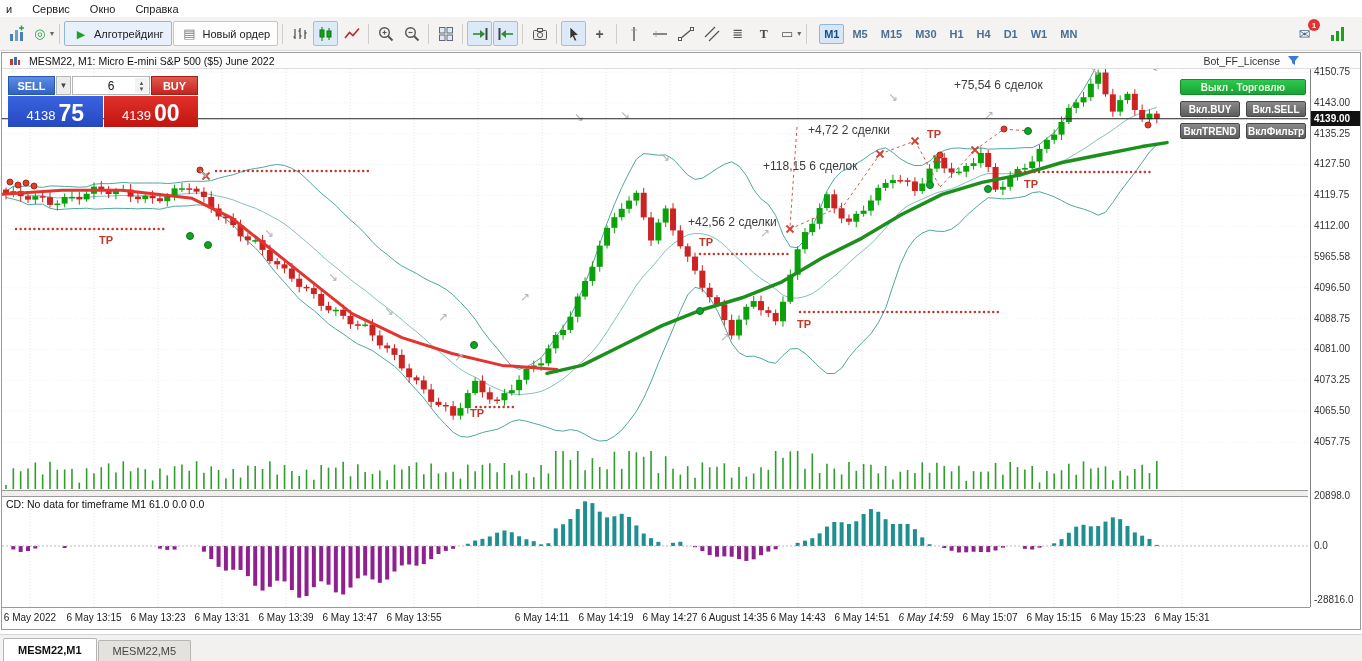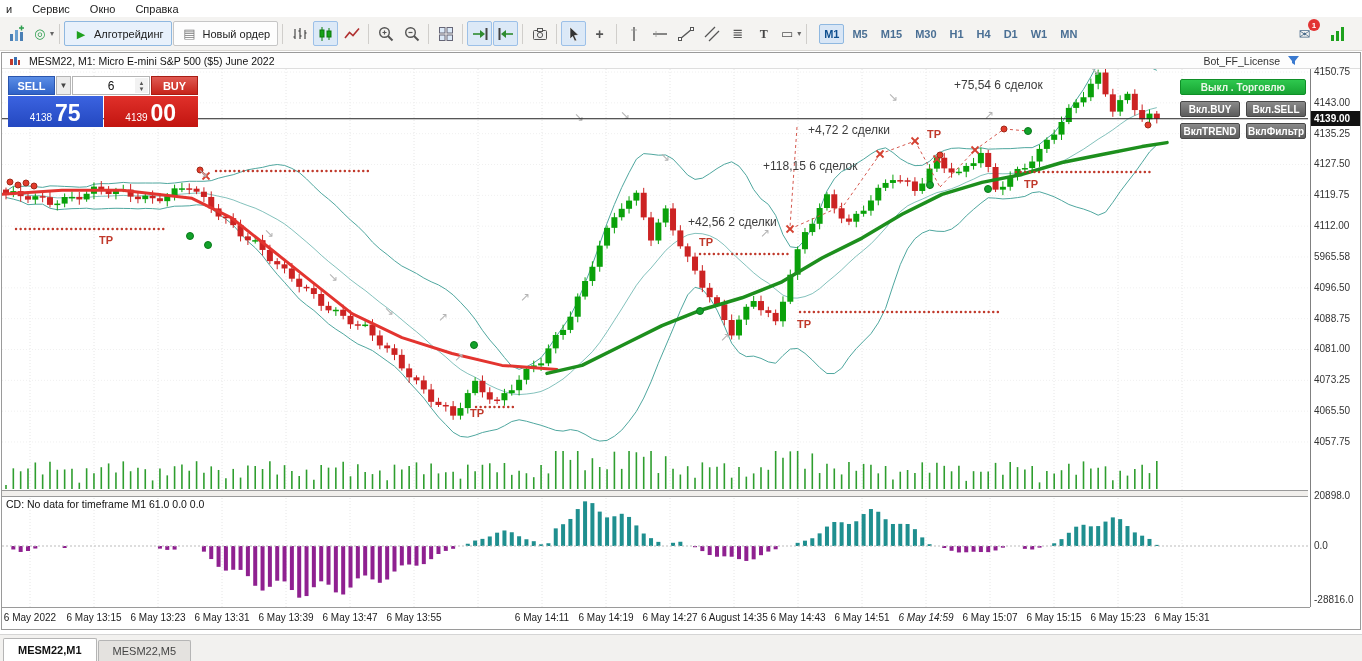--- a/index.html
+++ b/index.html
@@ -36,21 +36,21 @@
 .oc-row1{display:flex;height:19px;gap:1px}
 .oc-sell{width:47px;background:linear-gradient(#5b8ee6,#2f62c8);color:#fff;font-weight:bold;font-size:11px;display:flex;align-items:center;justify-content:center;border:1px solid #2a55ad}
 .oc-caret{width:15px;background:#ececec;border:1px solid #b5b5b5;display:flex;align-items:center;justify-content:center;font-size:8px;color:#444}
 .oc-qty{flex:1;background:#fff;border:1px solid #b5b5b5;display:flex;align-items:center;justify-content:center;position:relative;font-size:12px;color:#111}
 .oc-spin{position:absolute;right:1px;top:1px;bottom:1px;width:13px;display:flex;flex-direction:column;align-items:center;justify-content:center;font-size:6px;color:#555;background:#f2f2f2;line-height:6px}
 .oc-buy{width:47px;background:linear-gradient(#e05a52,#c6231a);color:#fff;font-weight:bold;font-size:11px;display:flex;align-items:center;justify-content:center;border:1px solid #a81d15}
 .oc-row2{display:flex;gap:1px;margin-top:1px;height:31px}
 .oc-bid,.oc-ask{flex:1;color:#fff;display:flex;align-items:flex-end;justify-content:center;gap:3px;padding-bottom:2px}
 .oc-bid{background:linear-gradient(#3b63e0,#2448c0)}
 .oc-ask{background:linear-gradient(#e0302a,#c21510)}
-.oc-sm{font-size:10px;line-height:1.4}
+.oc-sm{font-size:13px;line-height:1.4}
 .oc-lg{font-size:23px;font-weight:bold;line-height:1}
 .bot-panel{position:absolute;top:10px;right:54px;width:126px;display:flex;flex-wrap:wrap;gap:6px 4px;z-index:5;justify-content:space-between}
 .bbtn{height:16px;font-size:10px;font-weight:bold;display:flex;align-items:center;justify-content:center;border-radius:2px;white-space:nowrap}
 .bbtn.green{width:100%;background:linear-gradient(#2ec84e,#18a433);color:#eaf7e7;border:1px solid #0f8f27}
 .bbtn.gray{width:60px;background:linear-gradient(#8a8a8a,#5c5c5c);color:#fff;border:1px solid #474747}
 .indicator-label{position:absolute;left:4px;top:429px;font-size:10.5px;color:#111;z-index:4}
 .tabs-bar{position:absolute;top:634px;left:0;right:0;height:27px;background:#f2f1ef;border-top:1px solid #d5d5d5;display:flex;align-items:flex-end;padding-left:3px}
 .tab{height:21px;padding:0 14px;display:flex;align-items:center;font-size:11px;background:#e4e2df;border:1px solid #b5b5b5;border-bottom:none;margin-right:1px;color:#444;border-radius:2px 2px 0 0}
 .tab.active{background:#fff;color:#111;height:23px;font-weight:bold}
 </style>

